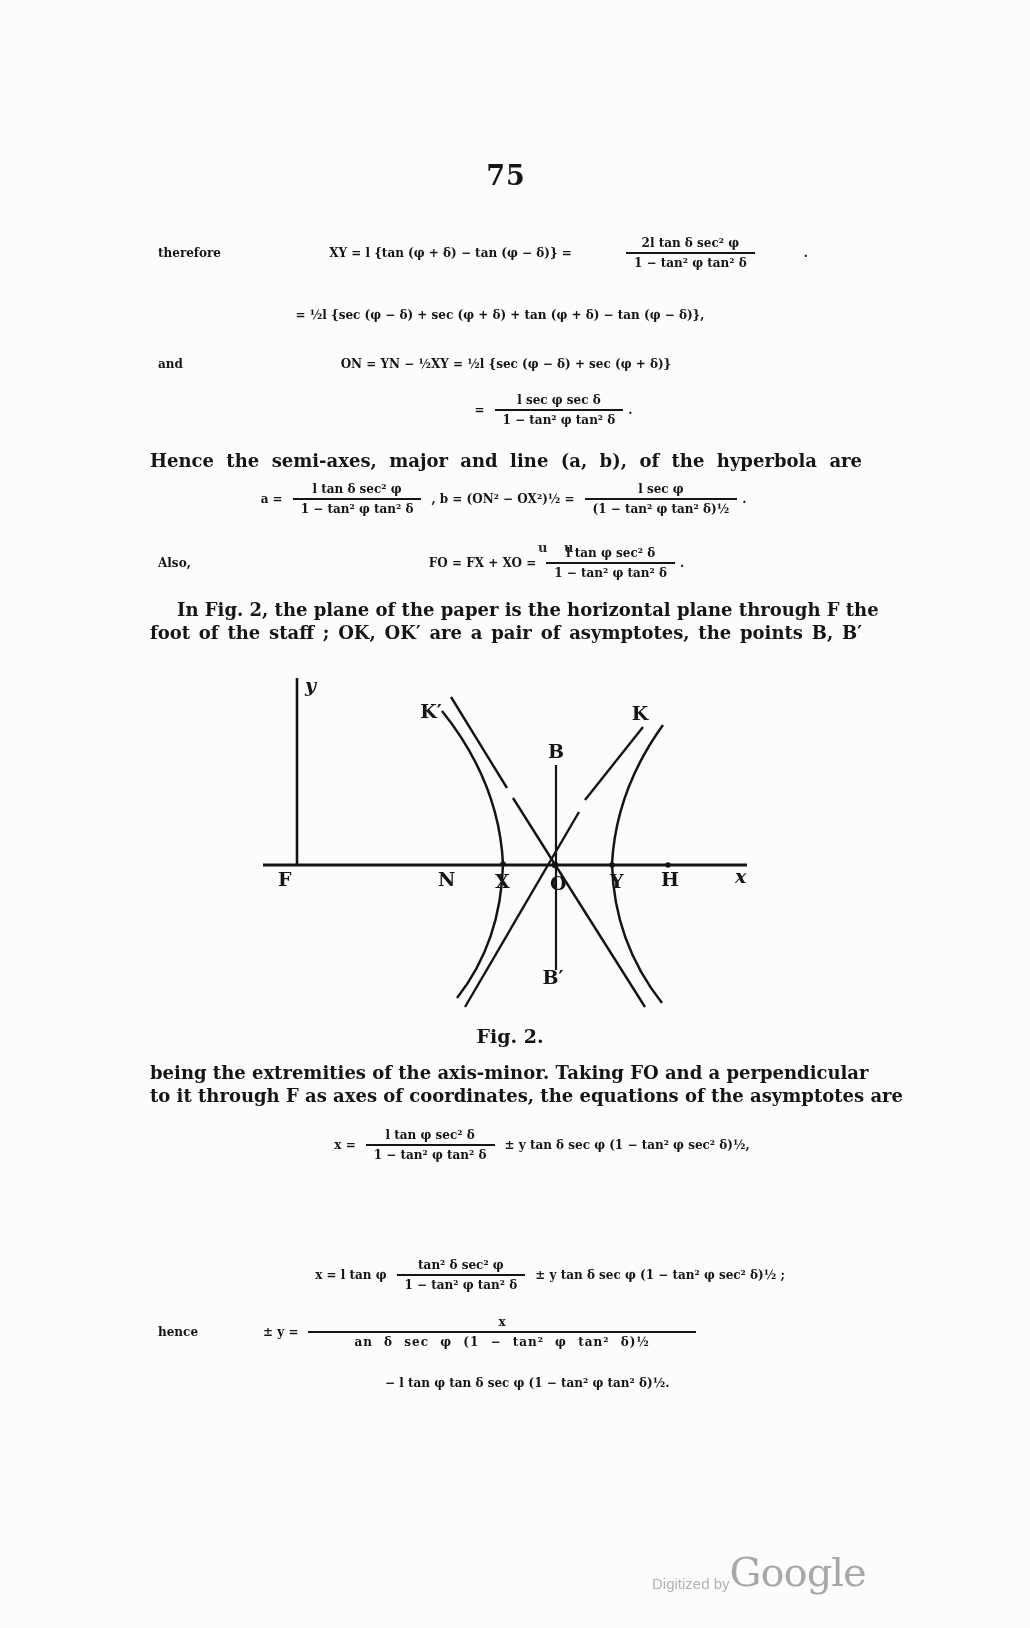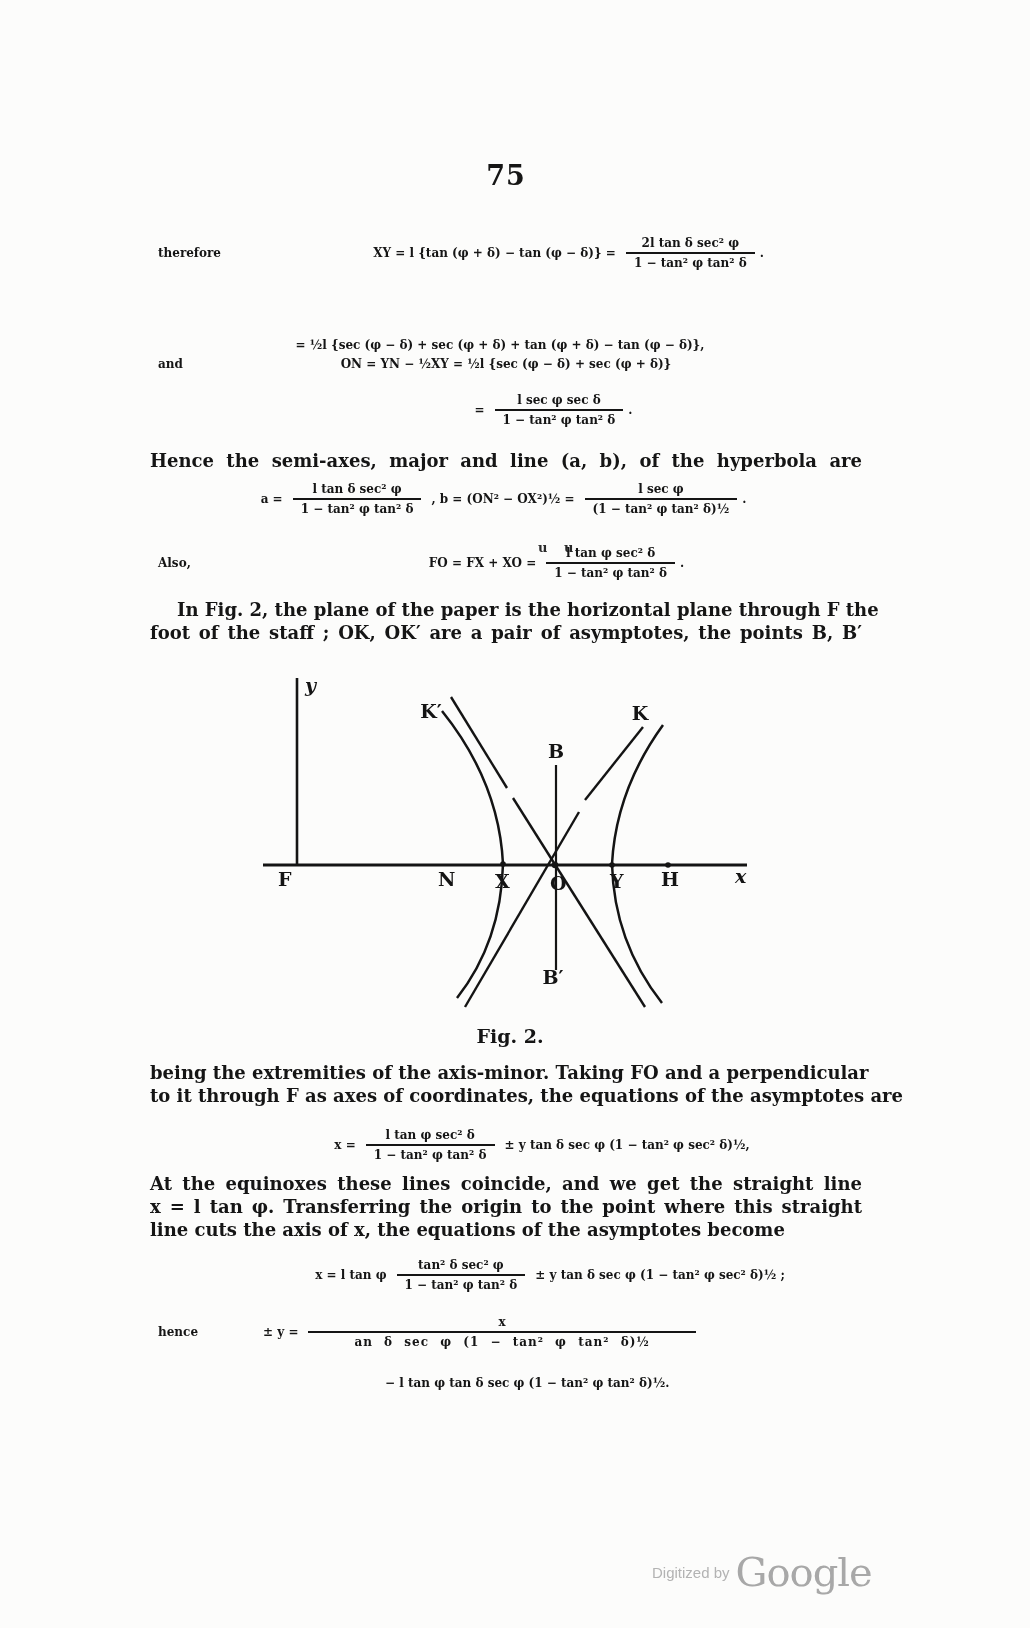--- a/index.html
+++ b/index.html
@@ -33,46 +33,46 @@
   .frac .den{display:block;border-top:2px solid #151515;padding:2px 8px 0;}
   .left-eq{justify-content:flex-start;}
   .wide-den{letter-spacing:1px;word-spacing:6px;padding-left:46px !important;padding-right:46px !important;}
   .caption{left:250px;top:1025px;width:520px;text-align:center;font-size:19px;font-weight:bold;}
   .smudge{left:538px;top:540px;font-size:13px;font-weight:bold;color:#2a2a2a;letter-spacing:6px;}
   .figure{left:250px;top:650px;width:520px;height:370px;}
   .figure svg{display:block;}
   .fig-label{font-family:"DejaVu Serif",serif;font-size:19px;font-weight:bold;fill:#141414;}
   .fig-italic{font-style:italic;}
   .watermark{
-    left:652px;top:1552px;display:flex;align-items:center;gap:6px;
+    left:652px;top:1552px;display:flex;align-items:flex-end;gap:0;
   }
   .wm-prefix{font-family:"Liberation Sans",sans-serif;font-size:15px;color:#b3b3b3;}
   .wm-logo{font-family:"DejaVu Serif",serif;font-size:40px;color:#a8a8a8;letter-spacing:-1px;line-height:1;}
 </style>
 </head>
 <body>
 
 <div class="page">
 
   <div class="abs pagenum">75</div>
 
   <div class="abs eq" style="top:224px;height:58px;">
     <span class="lbl">therefore</span>
-    <span class="row" style="transform:translateX(60px);">
+    <span class="row" style="transform:translateX(60px);gap:44px;">
       <span class="seg">XY = l {tan (φ + δ) − tan (φ − δ)} =</span>
       <span class="frac">
         <span class="num">2l tan δ sec² φ</span>
         <span class="den">1 − tan² φ tan² δ</span>
       </span>
       <span>.</span>
     </span>
   </div>
 
 
-  <div class="abs eq" style="top:330px;height:30px;">
+  <div class="abs eq" style="top:300px;height:30px;">
     <span class="row" style="transform:translateX(-6px);">
       <span>= ½l {sec (φ − δ) + sec (φ + δ) + tan (φ + δ) − tan (φ − δ)},</span>
     </span>
   </div>
 
   <div class="abs eq" style="top:349px;height:30px;">
     <span class="lbl">and</span>
     <span class="row">
       <span>ON = YN − ½XY = ½l {sec (φ − δ) + sec (φ + δ)}</span>
     </span>
@@ -178,25 +178,20 @@
     <span class="row" style="transform:translateX(36px);">
       <span class="seg">x =</span>
       <span class="frac">
         <span class="num">l tan φ sec² δ</span>
         <span class="den">1 − tan² φ tan² δ</span>
       </span>
       <span class="seg">± y tan δ sec φ (1 − tan² φ sec² δ)½,</span>
     </span>
   </div>
 
-  <div class="abs para" style="top:1172px;">
-    <div class="pline jl">At the equinoxes these lines coincide, and we get the straight line</div>
-    <div class="pline jl">x = l tan φ.  Transferring the origin to the point where this straight</div>
-    <div class="pline">line cuts the axis of x, the equations of the asymptotes become</div>
-  </div>
 
   <div class="abs eq" style="top:1246px;height:58px;">
     <span class="row" style="transform:translateX(44px);">
       <span class="seg">x = l tan φ</span>
       <span class="frac">
         <span class="num">tan² δ sec² φ</span>
         <span class="den">1 − tan² φ tan² δ</span>
       </span>
       <span class="seg">± y tan δ sec φ (1 − tan² φ sec² δ)½ ;</span>
     </span>

